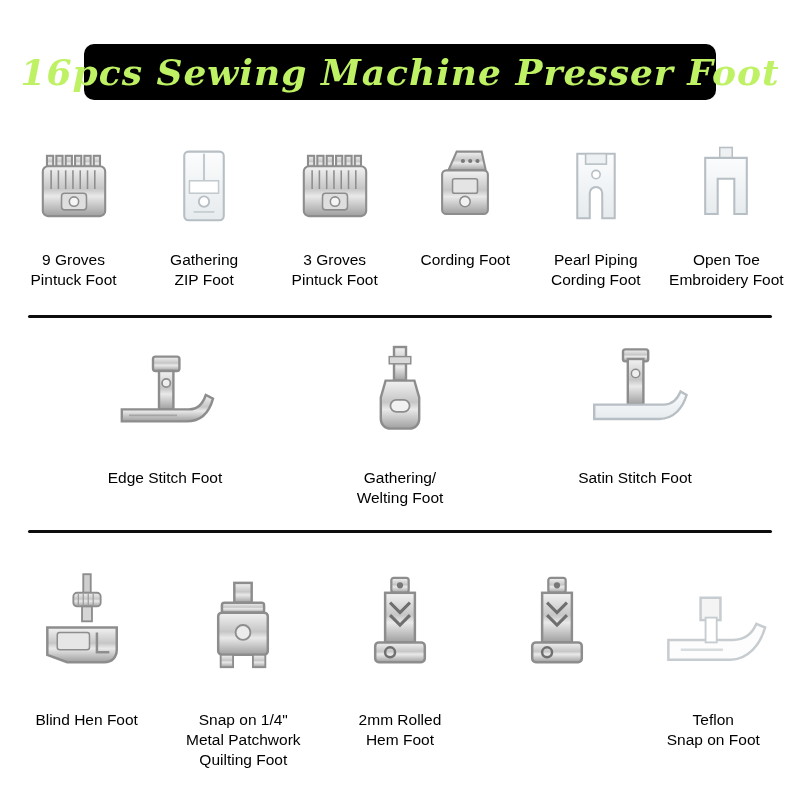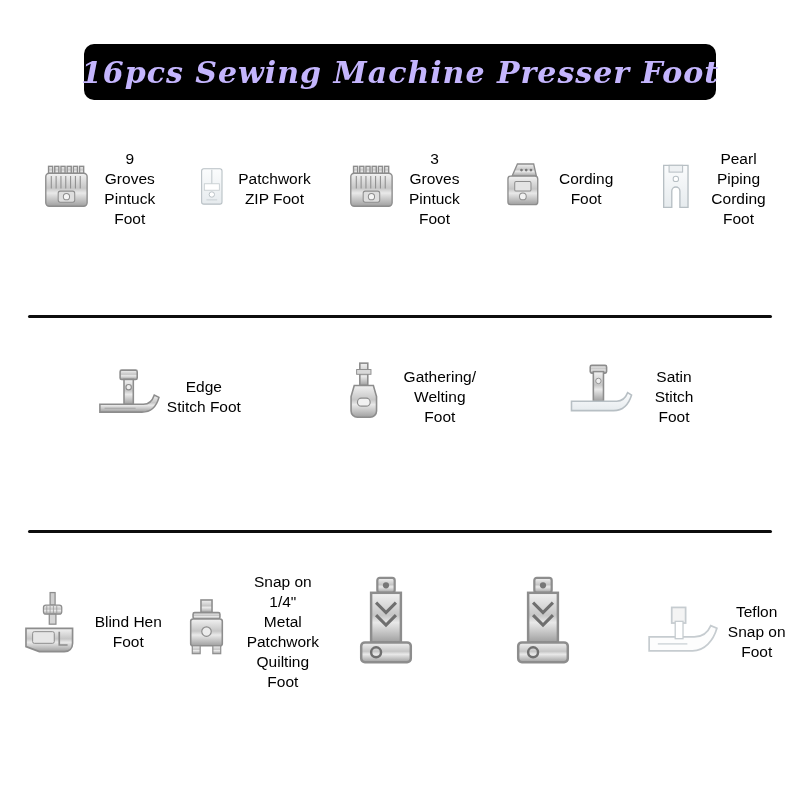--- a/index.html
+++ b/index.html
@@ -1,29 +1,29 @@
 <!DOCTYPE html>
 <html><head>
 <meta charset="utf-8">
 <style>
   html,body{margin:0;padding:0;background:#ffffff;}
   .page{position:relative;width:800px;height:800px;background:#ffffff;overflow:hidden;
         font-family:"Liberation Sans",sans-serif;color:#111;}
   
   .banner{position:absolute;left:84px;top:44px;width:632px;height:56px;background:#000;
           border-radius:10px;display:flex;align-items:center;justify-content:center;}
-  .banner-title{color:#c4b5fd;font-family:"DejaVu Serif",serif;font-style:italic;font-weight:bold;
-                font-size:30px;letter-spacing:1px;white-space:nowrap;}
+  .banner-title{color:#bef264;font-family:"DejaVu Serif",serif;font-style:italic;font-weight:bold;
+                font-size:36px;letter-spacing:1px;white-space:nowrap;}
   
   .row{position:absolute;left:0;width:800px;display:flex;justify-content:space-evenly;
        align-items:flex-start;padding:0 6px;box-sizing:border-box;}
   .row1{top:128px;}
   .row2{top:326px;}
   .row3{top:554px;}
-  .item{display:flex;align-items:center;margin:0;}
+  .item{display:flex;flex-direction:column;align-items:center;margin:0;}
   .row1 .item{width:126px;}
   .row2 .item,.row3 .item{width:152px;}
   .foot{display:block;}
   .row1 .foot{width:104px;height:118px;}
   .row2 .foot{width:120px;height:138px;}
   .row3 .foot{width:124px;height:152px;}
   .label{margin-top:4px;font-size:15.5px;line-height:1.3;text-align:center;
          white-space:pre-line;color:#000;}
   
   .divider{position:absolute;left:28px;width:744px;height:3px;background:#0d0d0d;border-radius:2px;}
@@ -191,21 +191,21 @@
       <svg class="foot" viewBox="0 0 100 100">
           <use href="#sym-grooved-foot"></use>
         </svg>
       <figcaption class="label">9 Groves
 Pintuck Foot</figcaption>
     </figure>
     <figure class="item">
       <svg class="foot" viewBox="0 0 100 100">
           <use href="#sym-clear-foot"></use>
         </svg>
-      <figcaption class="label">Patchwork
+      <figcaption class="label">Gathering
 ZIP Foot</figcaption>
     </figure>
     <figure class="item">
       <svg class="foot" viewBox="0 0 100 100">
           <use href="#sym-grooved-foot"></use>
         </svg>
       <figcaption class="label">3 Groves
 Pintuck Foot</figcaption>
     </figure>
     <figure class="item">
@@ -213,20 +213,27 @@
           <use href="#sym-cording-foot"></use>
         </svg>
       <figcaption class="label">Cording Foot</figcaption>
     </figure>
     <figure class="item">
       <svg class="foot" viewBox="0 0 100 100">
           <use href="#sym-piping-foot"></use>
         </svg>
       <figcaption class="label">Pearl Piping
 Cording Foot</figcaption>
+    </figure>
+    <figure class="item">
+      <svg class="foot" viewBox="0 0 100 100">
+          <use href="#sym-open-toe-foot"></use>
+        </svg>
+      <figcaption class="label">Open Toe
+Embroidery Foot</figcaption>
     </figure>
   </div>
 
   <div class="divider divider1"></div>
 
   <div class="row row2">
     <figure class="item">
       <svg class="foot" viewBox="0 0 100 100">
           <use href="#sym-side-foot"></use>
         </svg>
@@ -261,20 +268,22 @@
           <use href="#sym-quilting-foot"></use>
         </svg>
       <figcaption class="label">Snap on 1/4"
 Metal Patchwork
 Quilting Foot</figcaption>
     </figure>
     <figure class="item">
       <svg class="foot" viewBox="0 0 100 100">
           <use href="#sym-rolled-hem-foot"></use>
         </svg>
+      <figcaption class="label">2mm Rolled
+Hem Foot</figcaption>
     </figure>
     <figure class="item">
       <svg class="foot" viewBox="0 0 100 100">
           <use href="#sym-rolled-hem-foot"></use>
         </svg>
     </figure>
     <figure class="item">
       <svg class="foot" viewBox="0 0 100 100">
           <use href="#sym-teflon-foot"></use>
         </svg>

